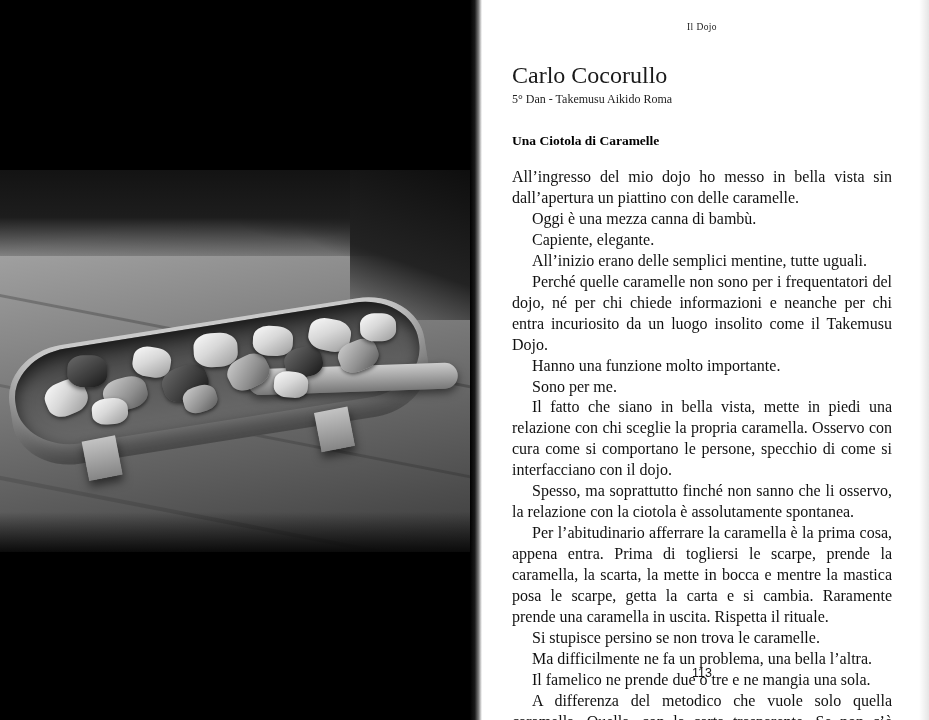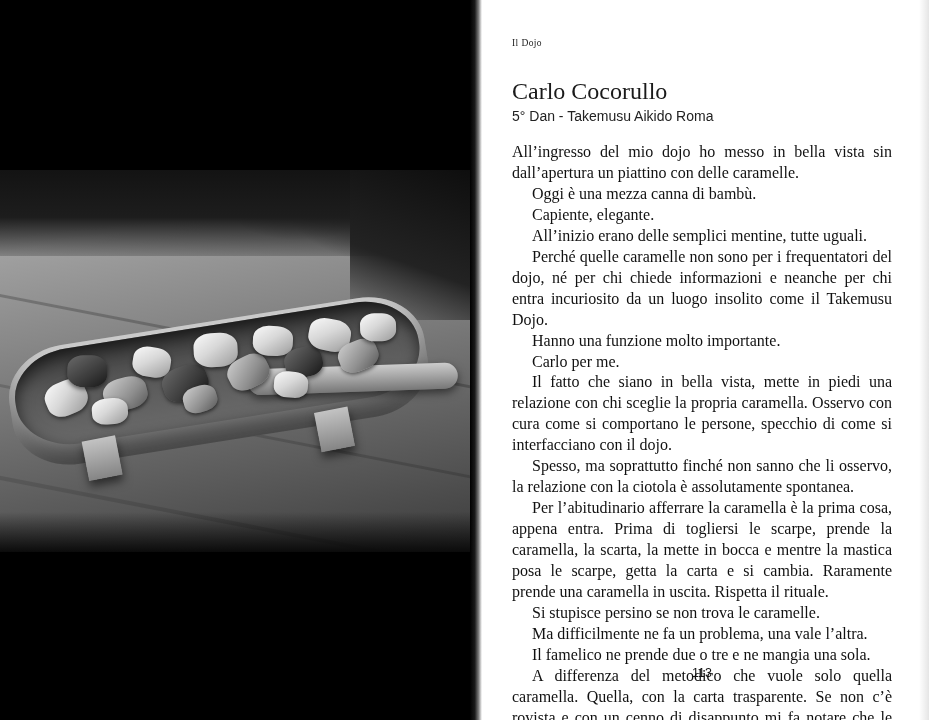--- a/index.html
+++ b/index.html
@@ -151,37 +151,38 @@
     color: #111111;
   }
   .page-inner {
     position: absolute;
     left: 30px;
     top: 0;
     width: 380px;
     height: 720px;
   }
   .running-head {
+    text-align: center;
     font-size: 9.5px;
     letter-spacing: 0.4px;
     color: #1a1a1a;
-    margin-top: 38px;
+    margin-top: 22px;
     font-family: "Liberation Serif", serif;
   }
   .author-name {
     margin-top: 30px;
     font-size: 24px;
     color: #1a1a1a;
     font-family: "Liberation Serif", serif;
   }
   .author-sub {
     margin-top: 3px;
-    font-size: 14px;
+    font-size: 12px;
     color: #222;
-    font-family: Liberation Sans, sans-serif;
+    font-family: Liberation Serif, serif;
   }
   .article-title {
     margin-top: 26px;
     font-size: 13.5px;
     font-weight: bold;
     color: #000;
     font-family: "Liberation Serif", serif;
   }
   .body-text {
     margin-top: 18px;
@@ -261,34 +262,35 @@
 
   <div class="gutter"></div>
 
   <div class="right-page">
     <div class="page-inner">
       <div class="running-head">Il Dojo</div>
 
       <div class="author-name">Carlo Cocorullo</div>
       <div class="author-sub">5° Dan - Takemusu Aikido Roma</div>
 
+      <div class="article-title">Una Ciotola di Caramelle</div>
 
       <div class="body-text">
         <p>All’ingresso del mio dojo ho messo in bella vista sin dall’apertura un piattino con delle caramelle.</p>
         <p class="indent">Oggi è una mezza canna di bambù.</p>
         <p class="indent">Capiente, elegante.</p>
         <p class="indent">All’inizio erano delle semplici mentine, tutte uguali.</p>
         <p class="indent">Perché quelle caramelle non sono per i frequentatori del dojo, né per chi chiede informazioni e neanche per chi entra incuriosito da un luogo insolito come il Takemusu Dojo.</p>
         <p class="indent">Hanno una funzione molto importante.</p>
-        <p class="indent">Carlo per me.</p>
+        <p class="indent">Sono per me.</p>
         <p class="indent">Il fatto che siano in bella vista, mette in piedi una relazione con chi sceglie la propria caramella. Osservo con cura come si comportano le persone, specchio di come si interfacciano con il dojo.</p>
         <p class="indent">Spesso, ma soprattutto finché non sanno che li osservo, la relazione con la ciotola è assolutamente spontanea.</p>
         <p class="indent">Per l’abitudinario afferrare la caramella è la prima cosa, appena entra. Prima di togliersi le scarpe, prende la caramella, la scarta, la mette in bocca e mentre la mastica posa le scarpe, getta la carta e si cambia. Raramente prende una caramella in uscita. Rispetta il rituale.</p>
         <p class="indent">Si stupisce persino se non trova le caramelle.</p>
-        <p class="indent">Ma difficilmente ne fa un problema, una vale l’altra.</p>
+        <p class="indent">Ma difficilmente ne fa un problema, una bella l’altra.</p>
         <p class="indent">Il famelico ne prende due o tre e ne mangia una sola.</p>
         <p class="indent">A differenza del metodico che vuole solo quella caramella. Quella, con la carta trasparente. Se non c’è rovista e con un cenno di disappunto mi fa notare che le caramelle stanno finendo.</p>
       </div>
 
       <div class="folio">113</div>
     </div>
     <div class="edge-shadow"></div>
   </div>
 
 </div>

